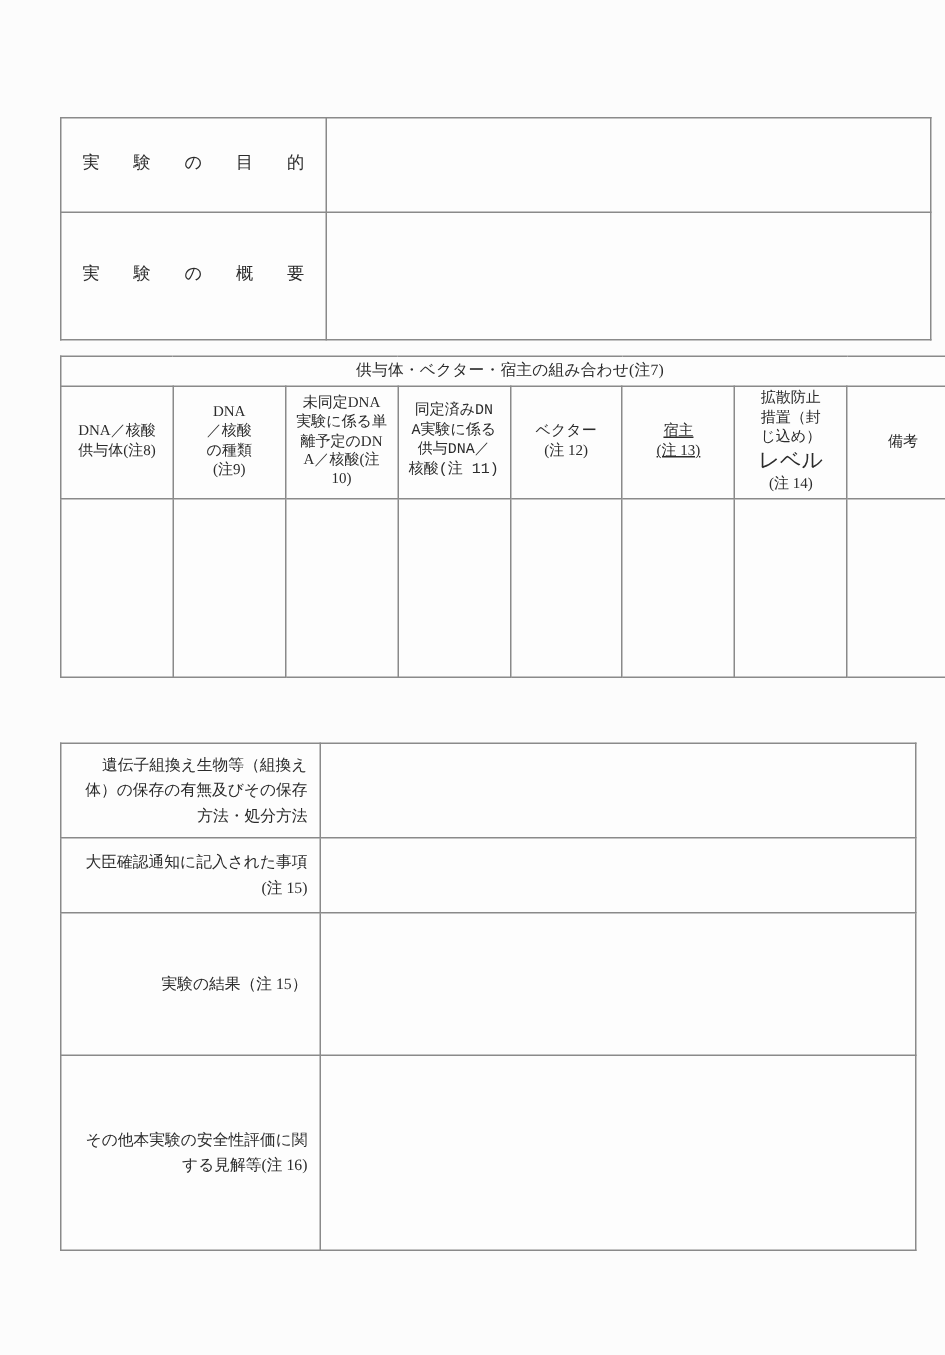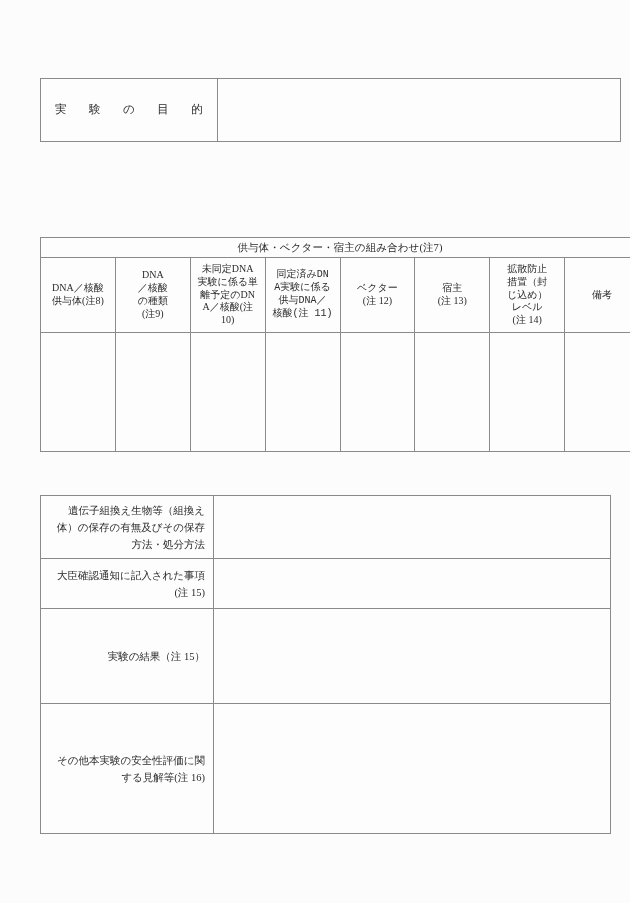--- a/index.html
+++ b/index.html
@@ -85,26 +85,26 @@
     vertical-align: middle;
   }
   #table-combination td.body-cell {
     height: 118px;
   }
   .col-donor   { width: 87px; }
   .col-kind    { width: 50px; }
   .col-unid    { width: 90px; }
   .col-ident   { width: 99px; font-family: Liberation Mono, monospace; }
   .col-vector  { width: 69px; }
-  .col-host    { width: 65px; }
+  .col-host    { width: 65px; text-decoration: underline; }
   .col-level   { width: 60px; }
   .col-remarks { width: 32px; }
 
   .head-cell .hl { display: block; }
-  .head-cell .small { font-size: 10px; }
+  .head-cell .small { font-size: 14px; }
 
   
   #table-items {
     left: 40px;
     top: 495px;
     width: 552px;
   }
   #table-items td.item-label {
     width: 156px;
     font-size: 10.5px;
@@ -124,20 +124,26 @@
 </head>
 <body>
 
 <div class="page">
 
   <table id="table-purpose" class="form-table">
     <tbody>
       <tr class="row-purpose">
         <td class="label-cell">
           <span class="spread">実験の目的</span>
+        </td>
+        <td class="entry-cell"></td>
+      </tr>
+      <tr class="row-outline">
+        <td class="label-cell">
+          <span class="spread">実験の概要</span>
         </td>
         <td class="entry-cell"></td>
       </tr>
     </tbody>
   </table>
 
   <table id="table-combination" class="form-table">
     <tbody>
       <tr>
         <td class="title-cell" colspan="8">供与体・ベクター・宿主の組み合わせ(注7)</td>

